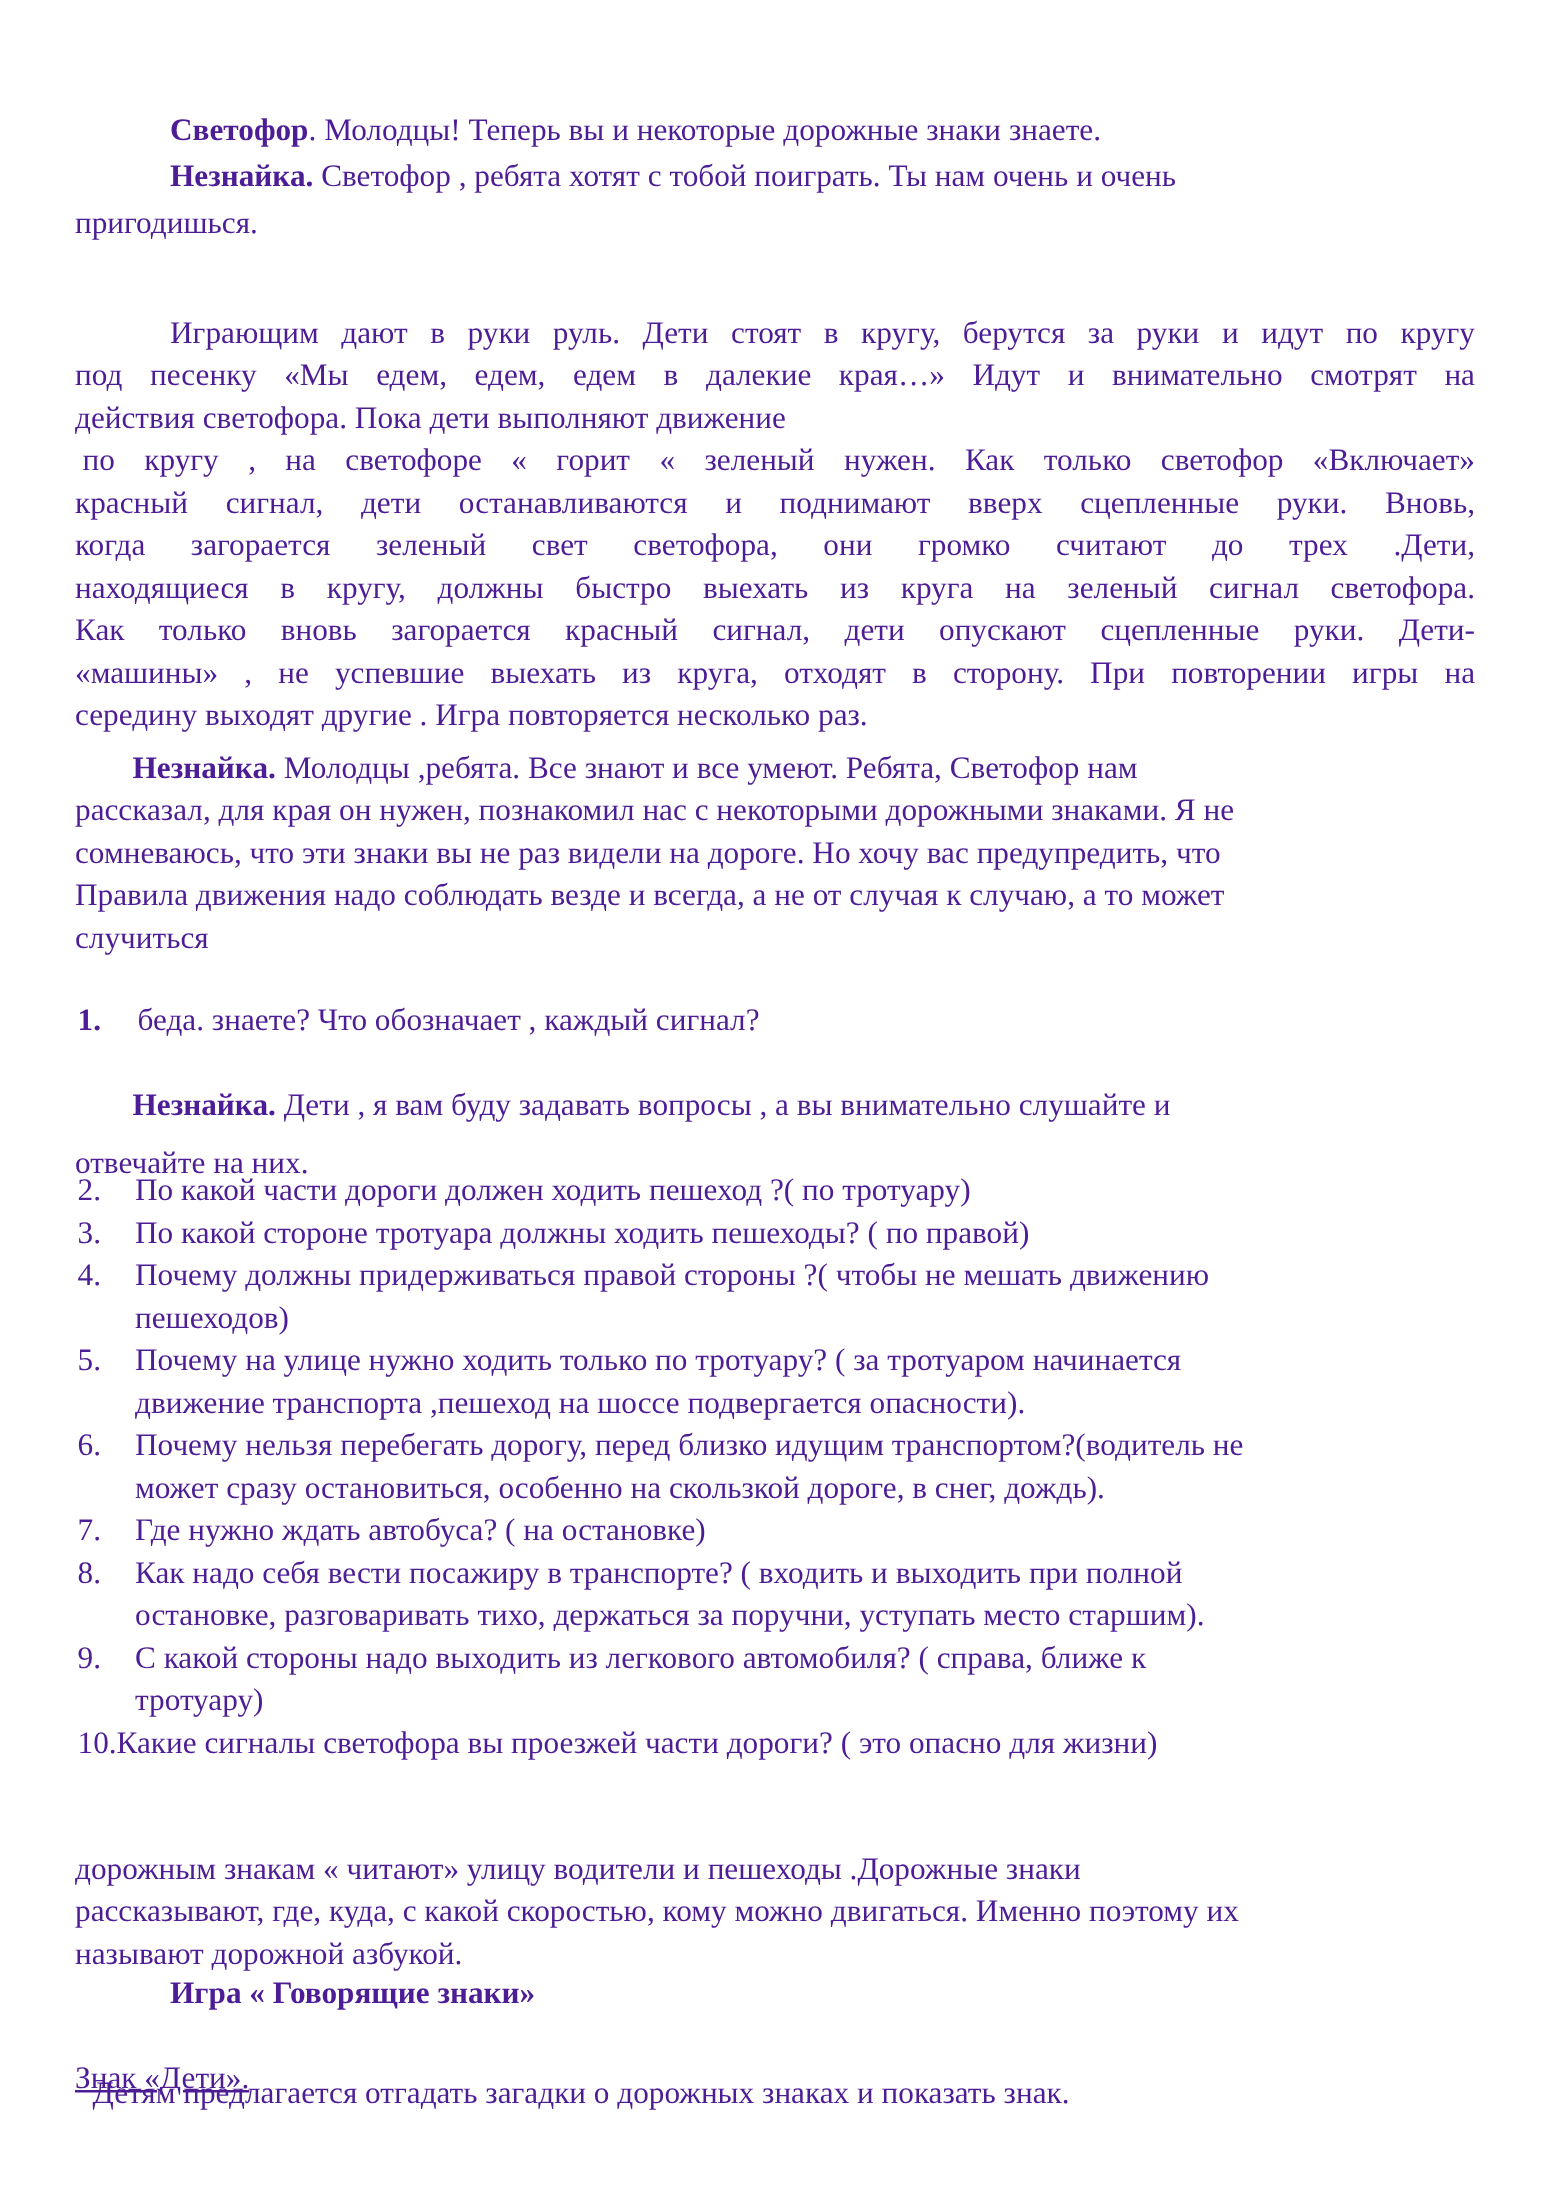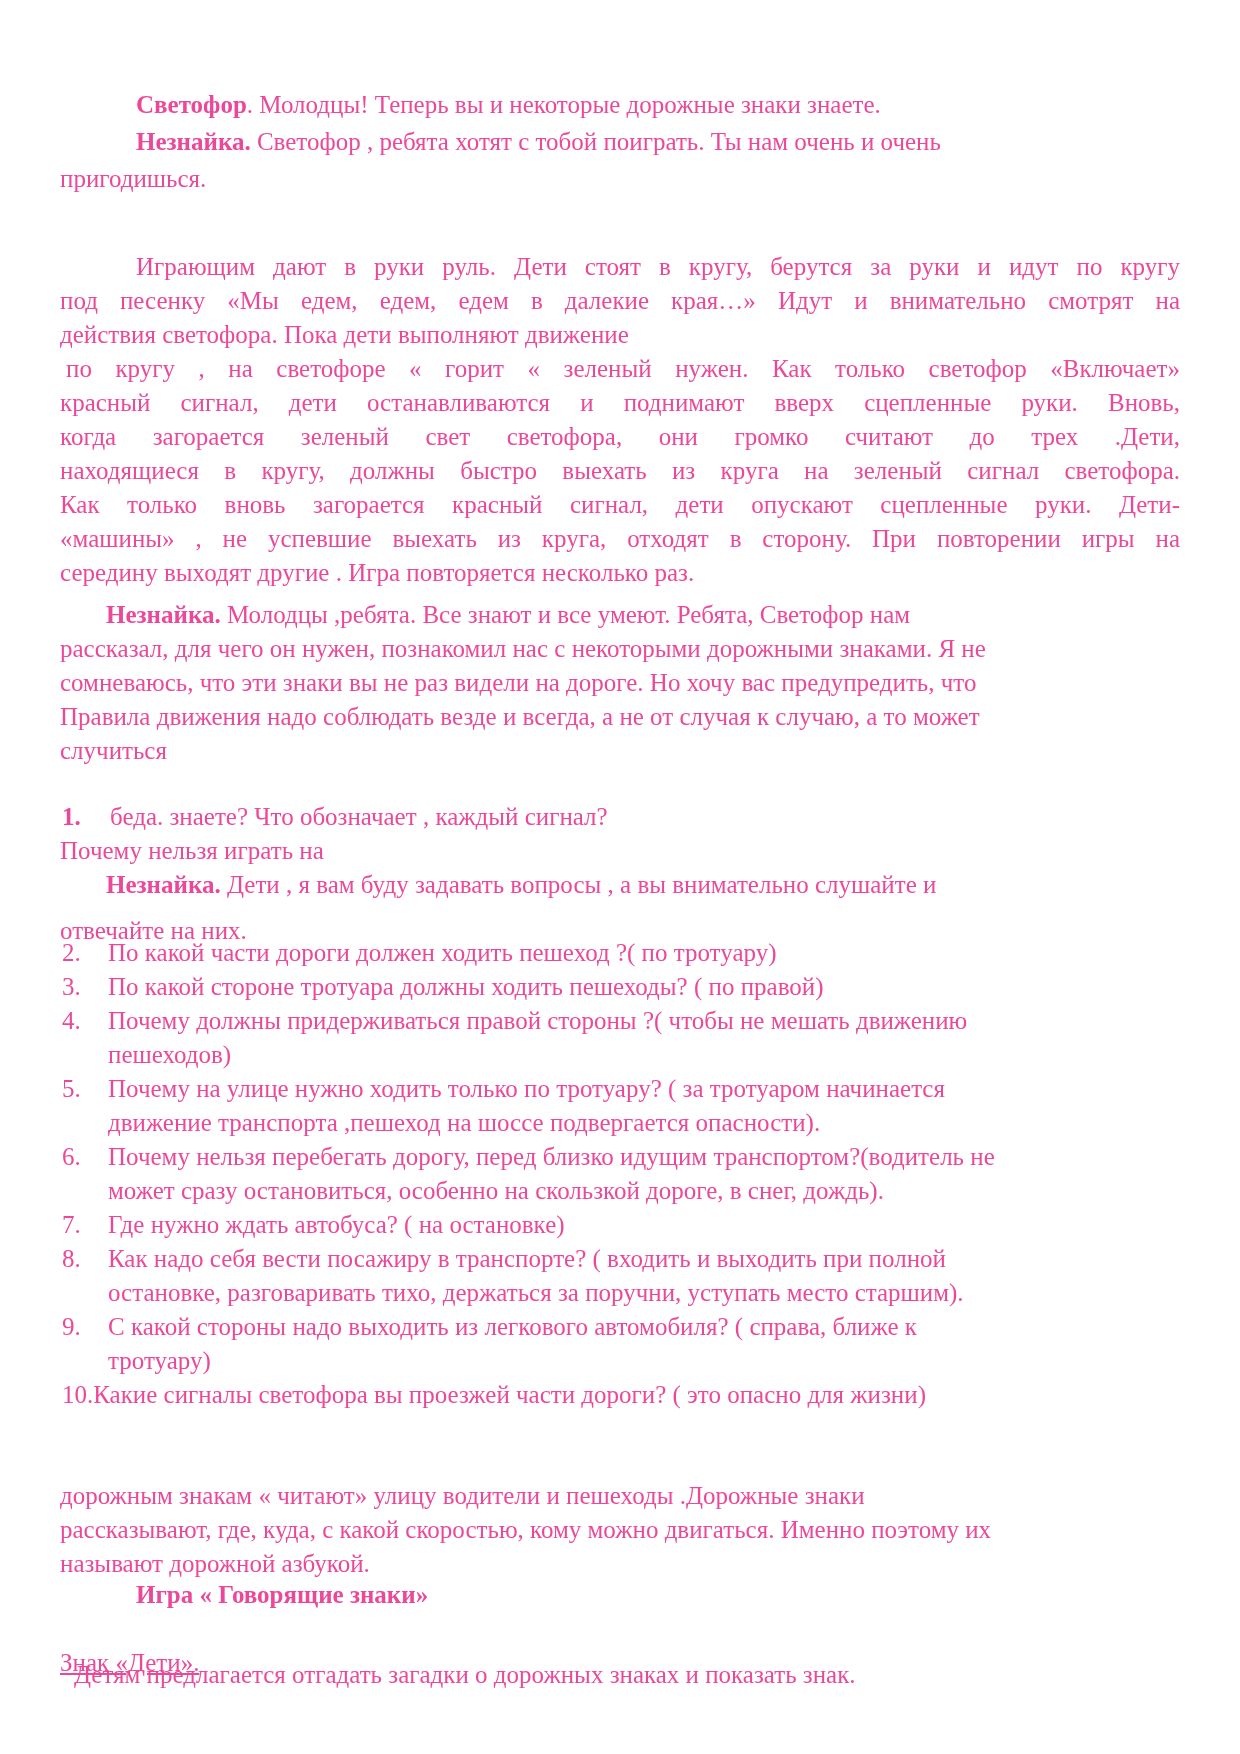--- a/index.html
+++ b/index.html
@@ -1,19 +1,19 @@
 <!DOCTYPE html>
 <html><head>
 <meta charset="utf-8">
 <style>
   html, body { margin: 0; padding: 0; background: #ffffff; }
   body { width: 1240px; height: 1754px; position: relative; overflow: hidden; }
   .page {
     position: absolute; left: 0; top: 0; width: 1240px; height: 1754px;
-    background: #ffffff; color: #ec4899;
+    background: #ffffff; color: #4c1d95;
     font-family: "Liberation Serif", "DejaVu Serif", serif;
     font-size: 25px;
   }
   .ln {
     position: absolute; left: 60px; width: 1120px;
     white-space: nowrap; line-height: 34px; height: 34px;
   }
   .just { text-align: justify; text-align-last: justify; white-space: normal; }
   .b { font-weight: bold; }
   .u { text-decoration: underline; }
@@ -45,30 +45,29 @@
       <div class="ln just" style="top: 454px;">находящиеся в кругу, должны быстро выехать из круга на зеленый сигнал светофора.</div>
       <div class="ln just" style="top: 488px;">Как только вновь загорается красный сигнал, дети опускают сцепленные руки. Дети-</div>
       <div class="ln just" style="top: 522px;">«машины» , не успевшие выехать из круга, отходят в сторону. При повторении игры на</div>
       <div class="ln" style="top: 556px;">середину выходят другие . Игра повторяется несколько раз.</div>
     </div>
 
   <div class="ln" style="top:598px; padding-left:46px;">
     <span class="b">Незнайка.</span><span> Молодцы ,ребята. Все знают и все умеют. Ребята, Светофор нам</span>
   </div>
   <div id="para3-lines">
-      <div class="ln" style="top: 632px;">рассказал, для чего он нужен, познакомил нас с некоторыми дорожными знаками. Я не</div>
+      <div class="ln" style="top: 632px;">рассказал, для края он нужен, познакомил нас с некоторыми дорожными знаками. Я не</div>
       <div class="ln" style="top: 666px;">сомневаюсь, что эти знаки вы не раз видели на дороге. Но хочу вас предупредить, что</div>
       <div class="ln" style="top: 700px;">Правила движения надо соблюдать везде и всегда, а не от случая к случаю, а то может</div>
       <div class="ln" style="top: 734px;">случиться</div>
     </div>
 
   <div class="ln" style="top:800px; left:56px;">
     <span class="num1">1.</span><span>беда. знаете? Что обозначает , каждый сигнал?</span>
   </div>
-  <div class="ln" style="top:834px;">Почему нельзя играть на</div>
 
   <div class="ln" style="top:868px; padding-left:46px;">
     <span class="b">Незнайка.</span><span> Дети , я вам буду задавать вопросы , а вы внимательно слушайте и</span>
   </div>
   <div class="ln" style="top:914px;">отвечайте на них.</div>
 
   <div id="questions">
       <div class="ln" style="top: 936px; left: 62px;"><span class="num">2.</span><span>По какой части дороги должен ходить пешеход ?( по тротуару)</span></div>
       <div class="ln" style="top: 970px; left: 62px;"><span class="num">3.</span><span>По какой стороне тротуара должны ходить пешеходы? ( по правой)</span></div>
       <div class="ln" style="top: 1004px; left: 62px;"><span class="num">4.</span><span>Почему должны придерживаться правой стороны ?( чтобы не мешать движению</span></div>

